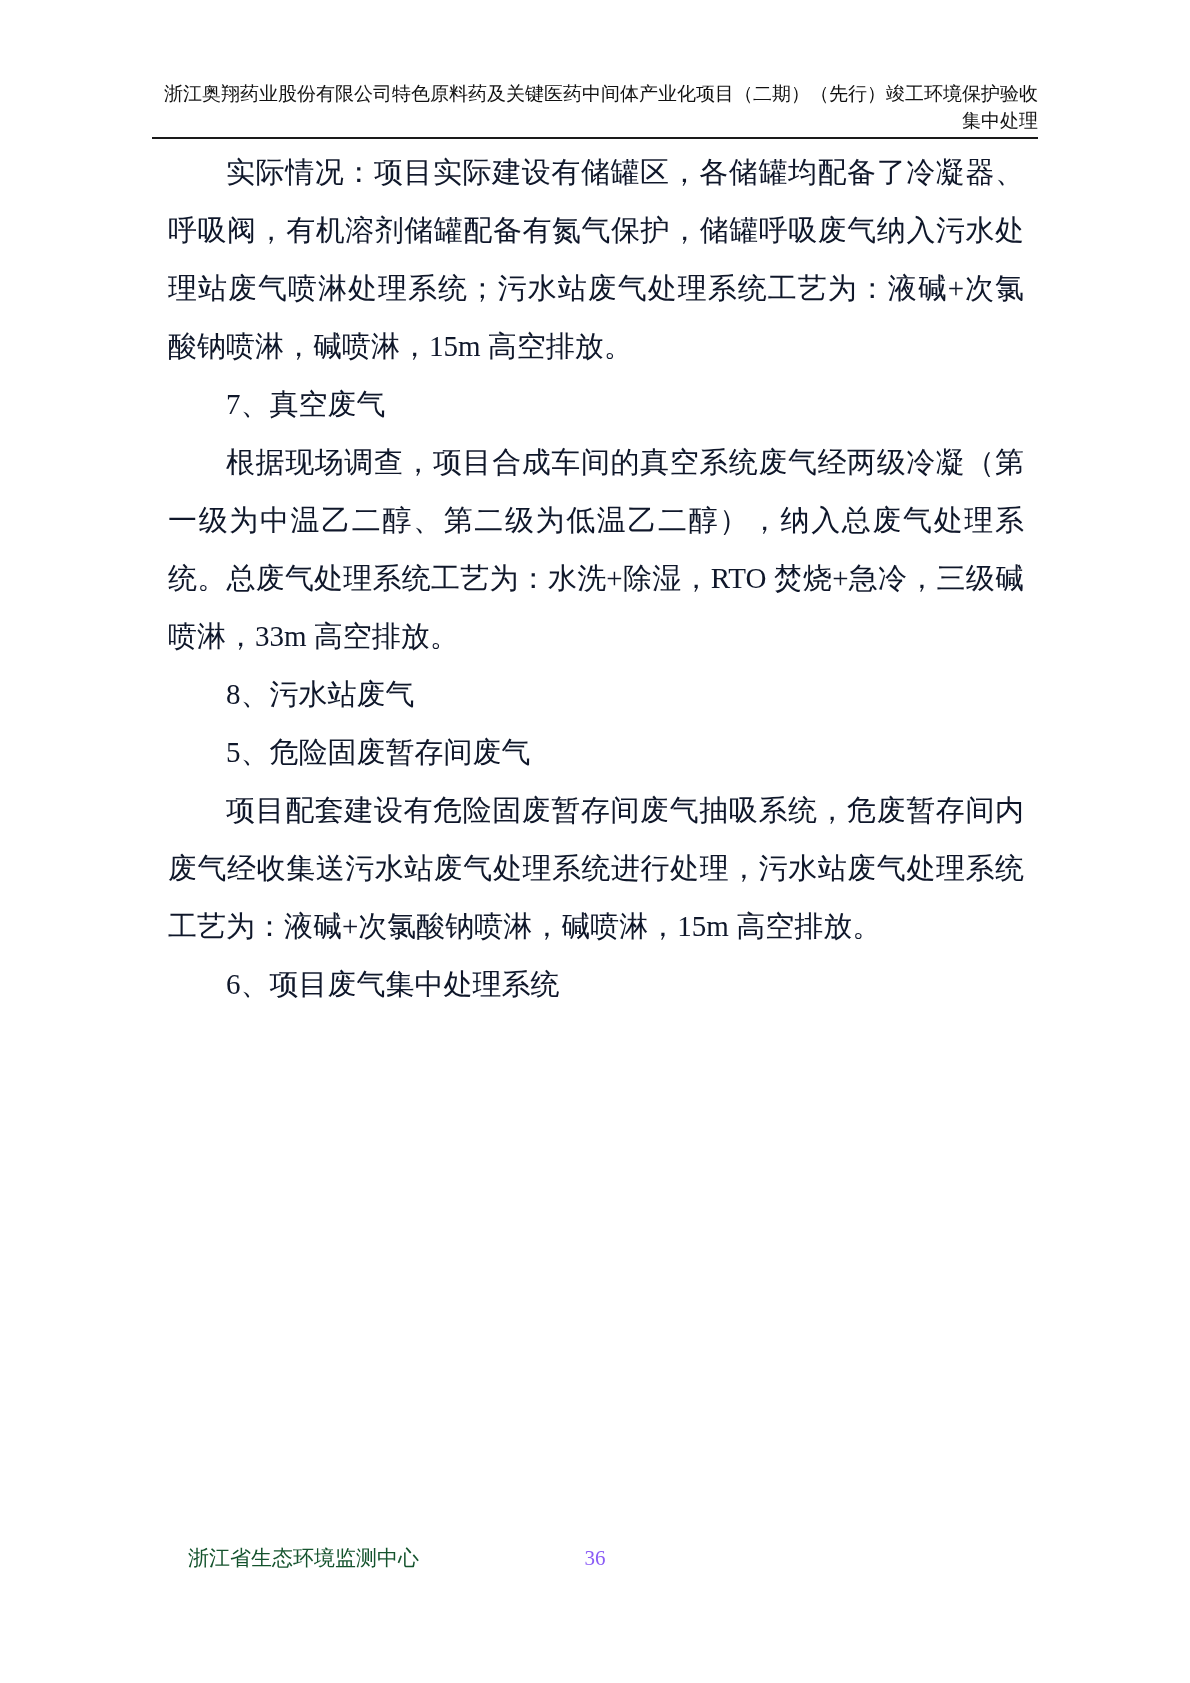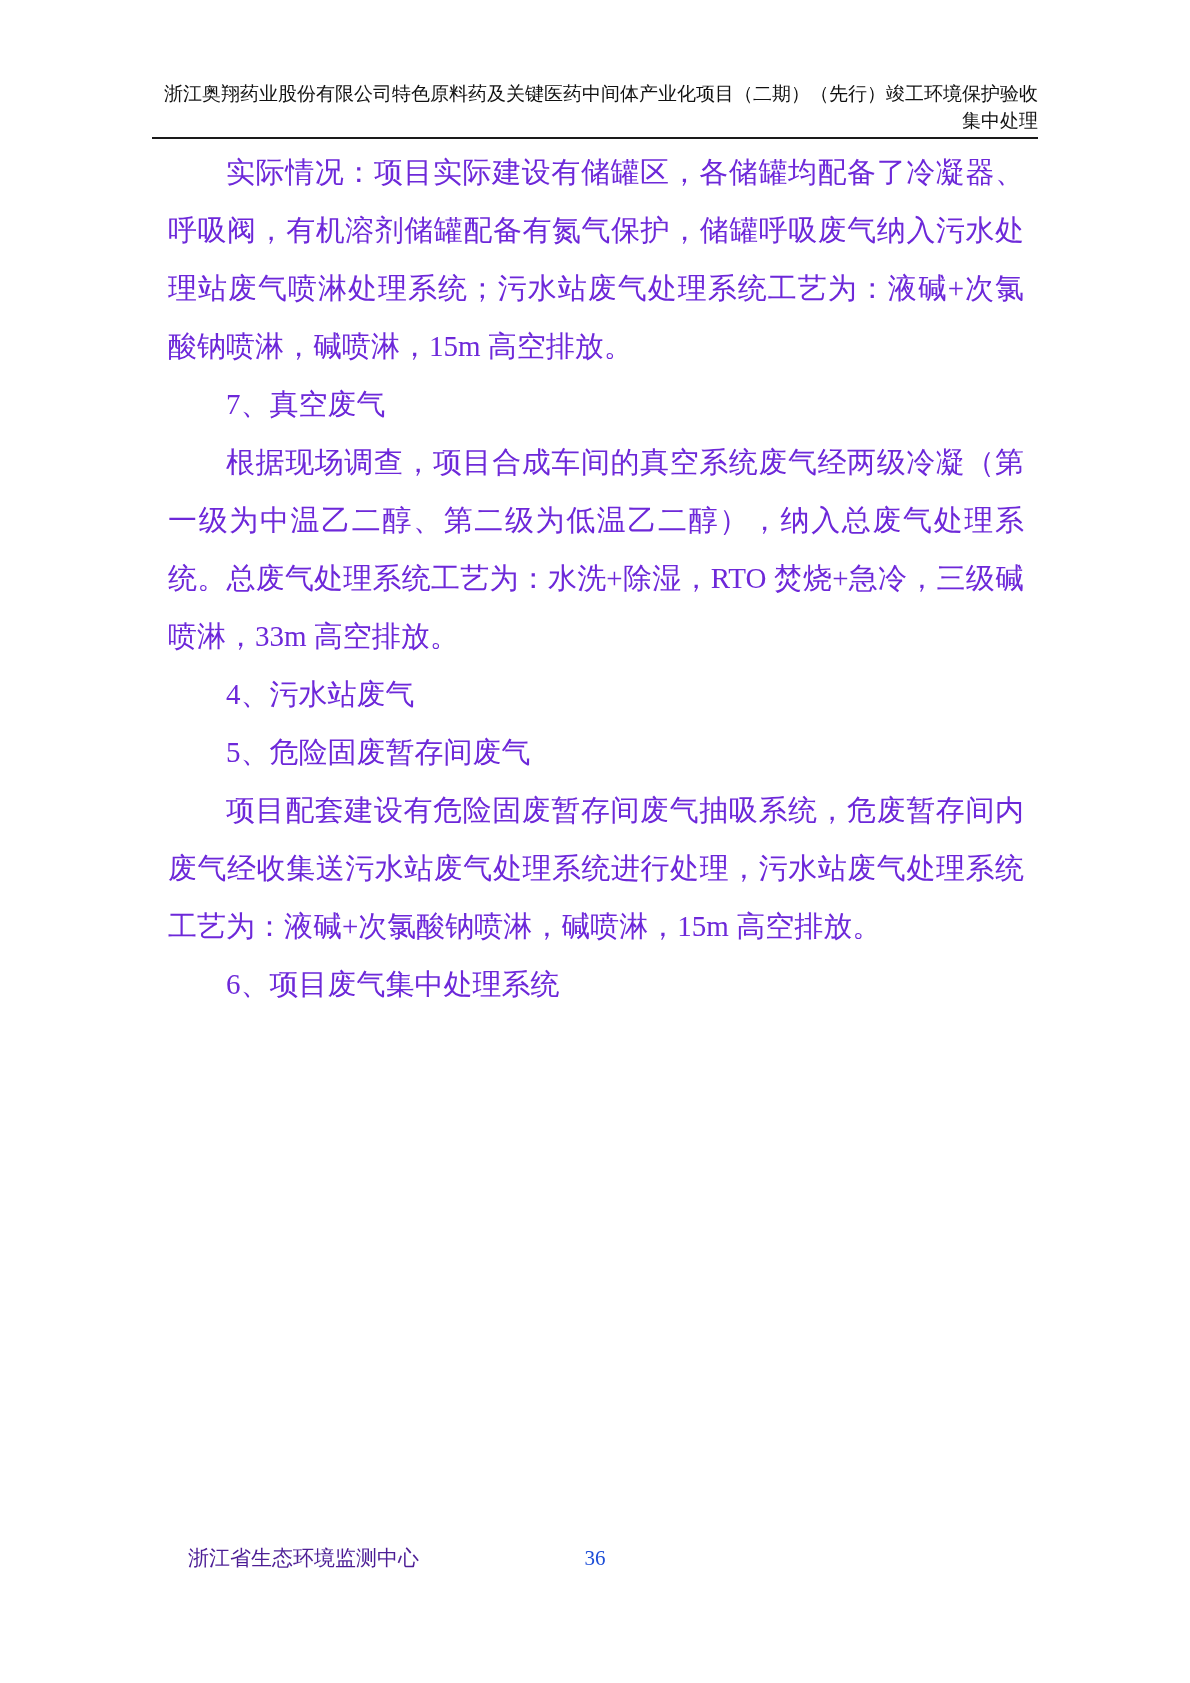--- a/index.html
+++ b/index.html
@@ -26,60 +26,60 @@
   }
   .header .line { display: block; }
   .doc-body {
     position: absolute;
     top: 143px;
     left: 168px;
     width: 856px;
     font-size: 29px;
     line-height: 58px;
     text-align: justify;
-    color: #6d28d9;
+    color: #0f172a;
   }
   .doc-body p {
     margin: 0;
     padding: 0;
     text-indent: 2em;
   }
   .footer-org {
     position: absolute;
     top: 1545px;
     left: 188px;
     font-size: 21px;
     line-height: 26px;
-    color: #4c1d95;
+    color: #14532d;
   }
   .page-num {
     position: absolute;
     top: 1545px;
     left: 50%;
     transform: translateX(-50%);
     font-size: 21px;
     line-height: 26px;
-    color: #1d4ed8;
+    color: #8b5cf6;
   }
 </style>
 </head>
 <body>
 
 <div class="page">
 
   <div class="header">
     <span class="line">浙江奥翔药业股份有限公司特色原料药及关键医药中间体产业化项目（二期）（先行）竣工环境保护验收</span>
     <span class="line">集中处理</span>
   </div>
 
   <div class="doc-body">
     <p>实际情况：项目实际建设有储罐区，各储罐均配备了冷凝器、呼吸阀，有机溶剂储罐配备有氮气保护，储罐呼吸废气纳入污水处理站废气喷淋处理系统；污水站废气处理系统工艺为：液碱+次氯酸钠喷淋，碱喷淋，15m 高空排放。</p>
     <p>7、真空废气</p>
     <p>根据现场调查，项目合成车间的真空系统废气经两级冷凝（第一级为中温乙二醇、第二级为低温乙二醇），纳入总废气处理系统。总废气处理系统工艺为：水洗+除湿，RTO 焚烧+急冷，三级碱喷淋，33m 高空排放。</p>
-    <p>4、污水站废气</p>
+    <p>8、污水站废气</p>
     <p>5、危险固废暂存间废气</p>
     <p>项目配套建设有危险固废暂存间废气抽吸系统，危废暂存间内废气经收集送污水站废气处理系统进行处理，污水站废气处理系统工艺为：液碱+次氯酸钠喷淋，碱喷淋，15m 高空排放。</p>
     <p>6、项目废气集中处理系统</p>
   </div>
 
   <div class="footer-org">浙江省生态环境监测中心</div>
   <div class="page-num">36</div>
 
 </div>
 

